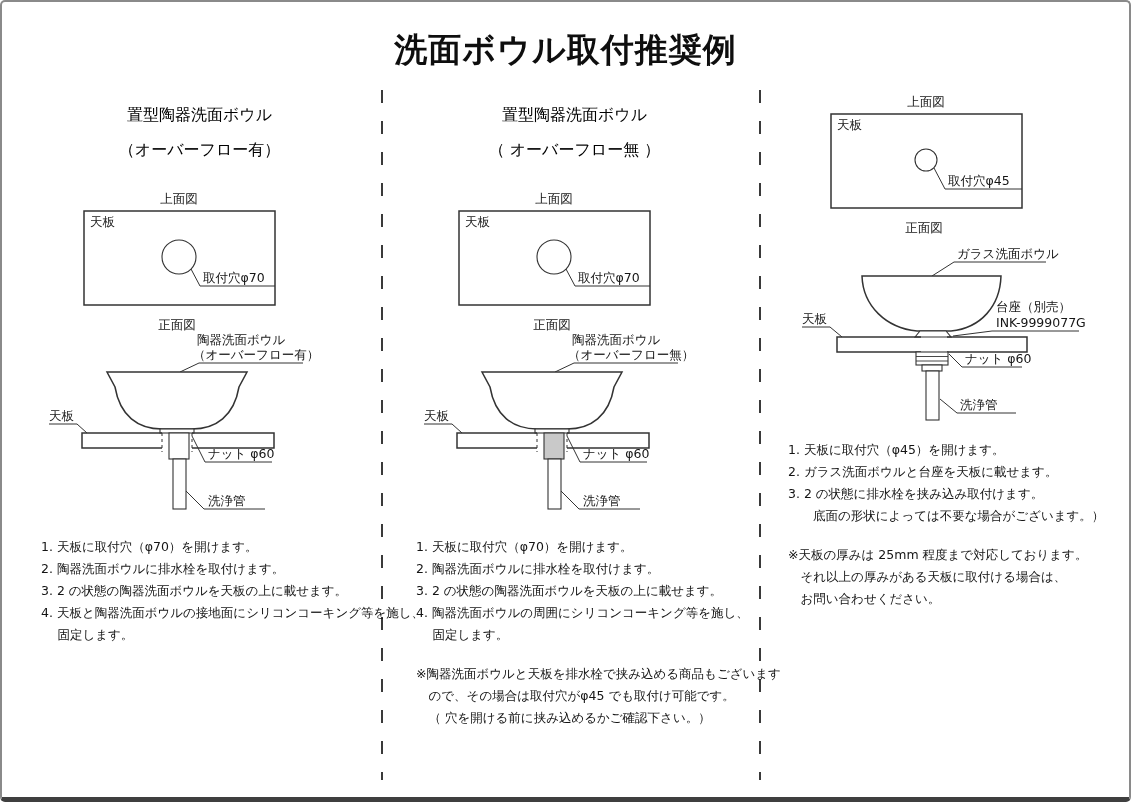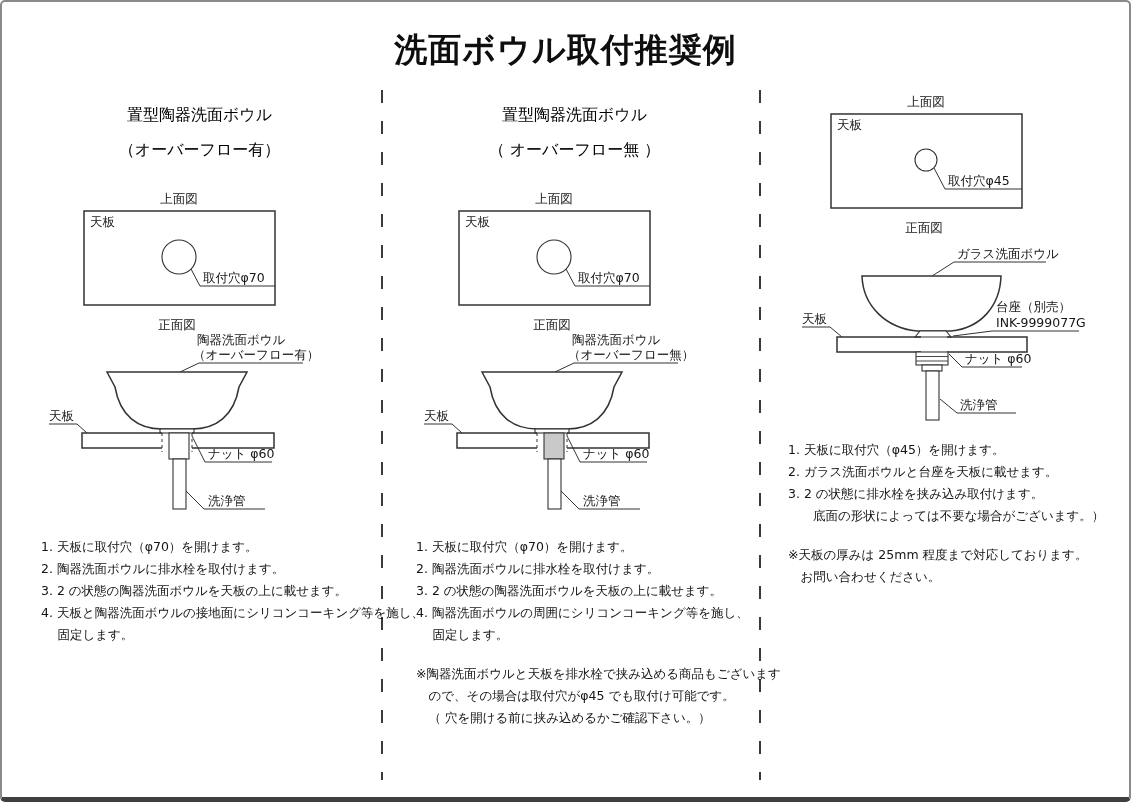--- a/index.html
+++ b/index.html
@@ -144,16 +144,16 @@
       <text class="dlabel" x="222" y="237">INK-9999077G</text>
       <polyline class="leader" points="305,241 218,241 179,246"></polyline>
       <text class="dlabel" x="28" y="233">天板</text>
       <polyline class="leader" points="28,237 56,237 68,247"></polyline>
       <polyline class="leader" points="175,264 188,277 248,277"></polyline>
       <text class="dlabel" x="191" y="273">ナット φ60</text>
       <polyline class="leader" points="166,309 183,323 242,323"></polyline>
       <text class="dlabel" x="186" y="319">洗浄管</text>
     </svg>
     <div class="steps"><div>1. 天板に取付穴（φ45）を開けます。</div><div>2. ガラス洗面ボウルと台座を天板に載せます。</div><div>3. 2 の状態に排水栓を挟み込み取付けます。</div><div>　　底面の形状によっては不要な場合がございます。）</div></div>
-    <div class="steps note"><div>※天板の厚みは 25mm 程度まで対応しております。</div><div>　お問い合わせください。</div></div>
+    <div class="steps note"><div>※天板の厚みは 25mm 程度まで対応しております。</div><div>　それ以上の厚みがある天板に取付ける場合は、</div><div>　お問い合わせください。</div></div>
   </div>
 
 </div>
 
 </body></html>

